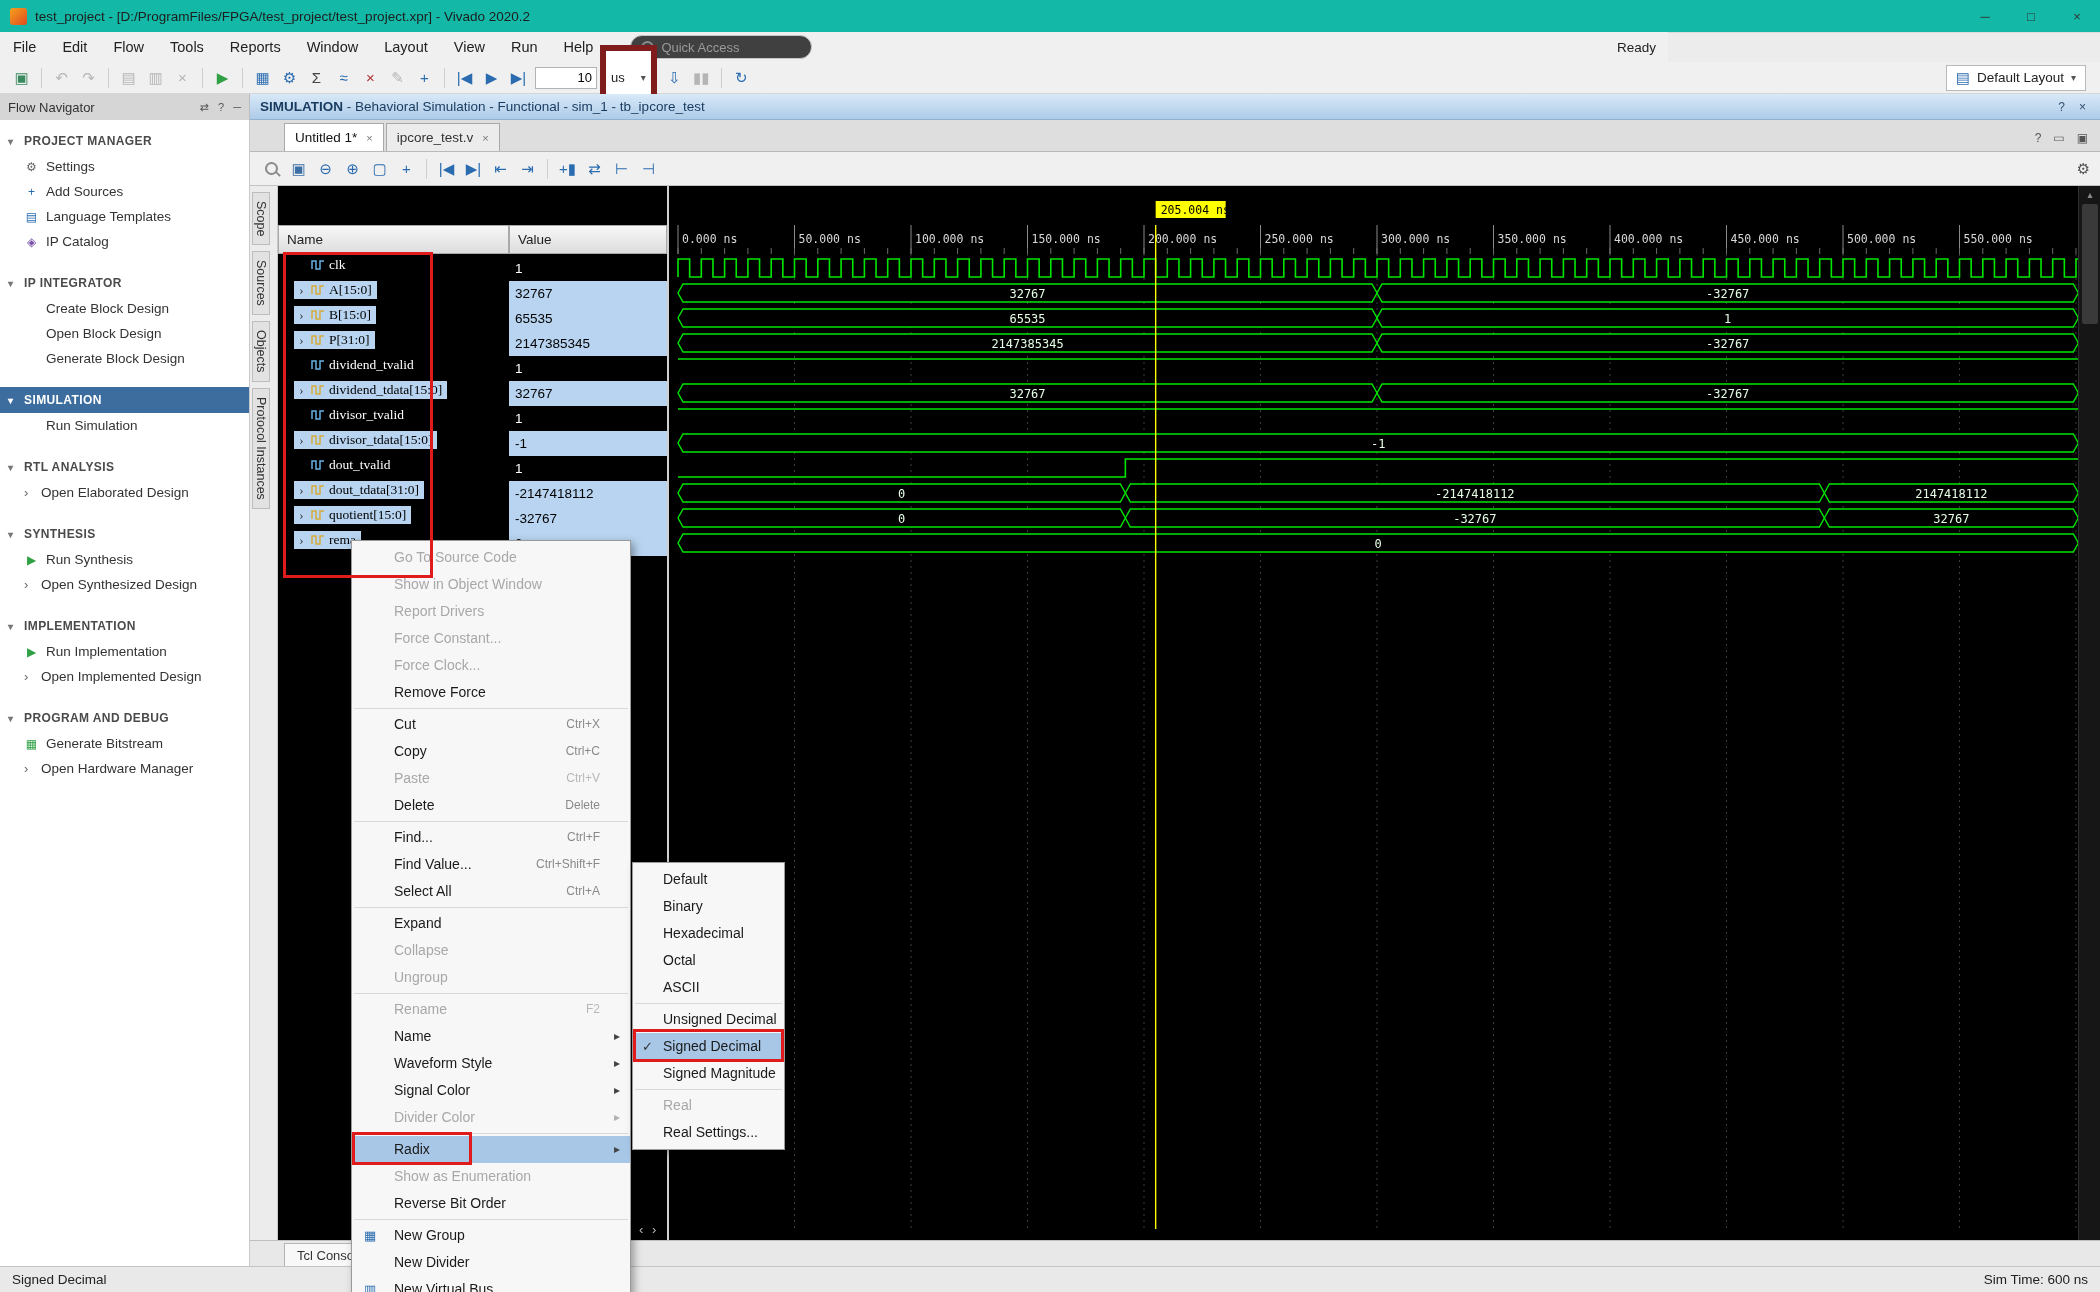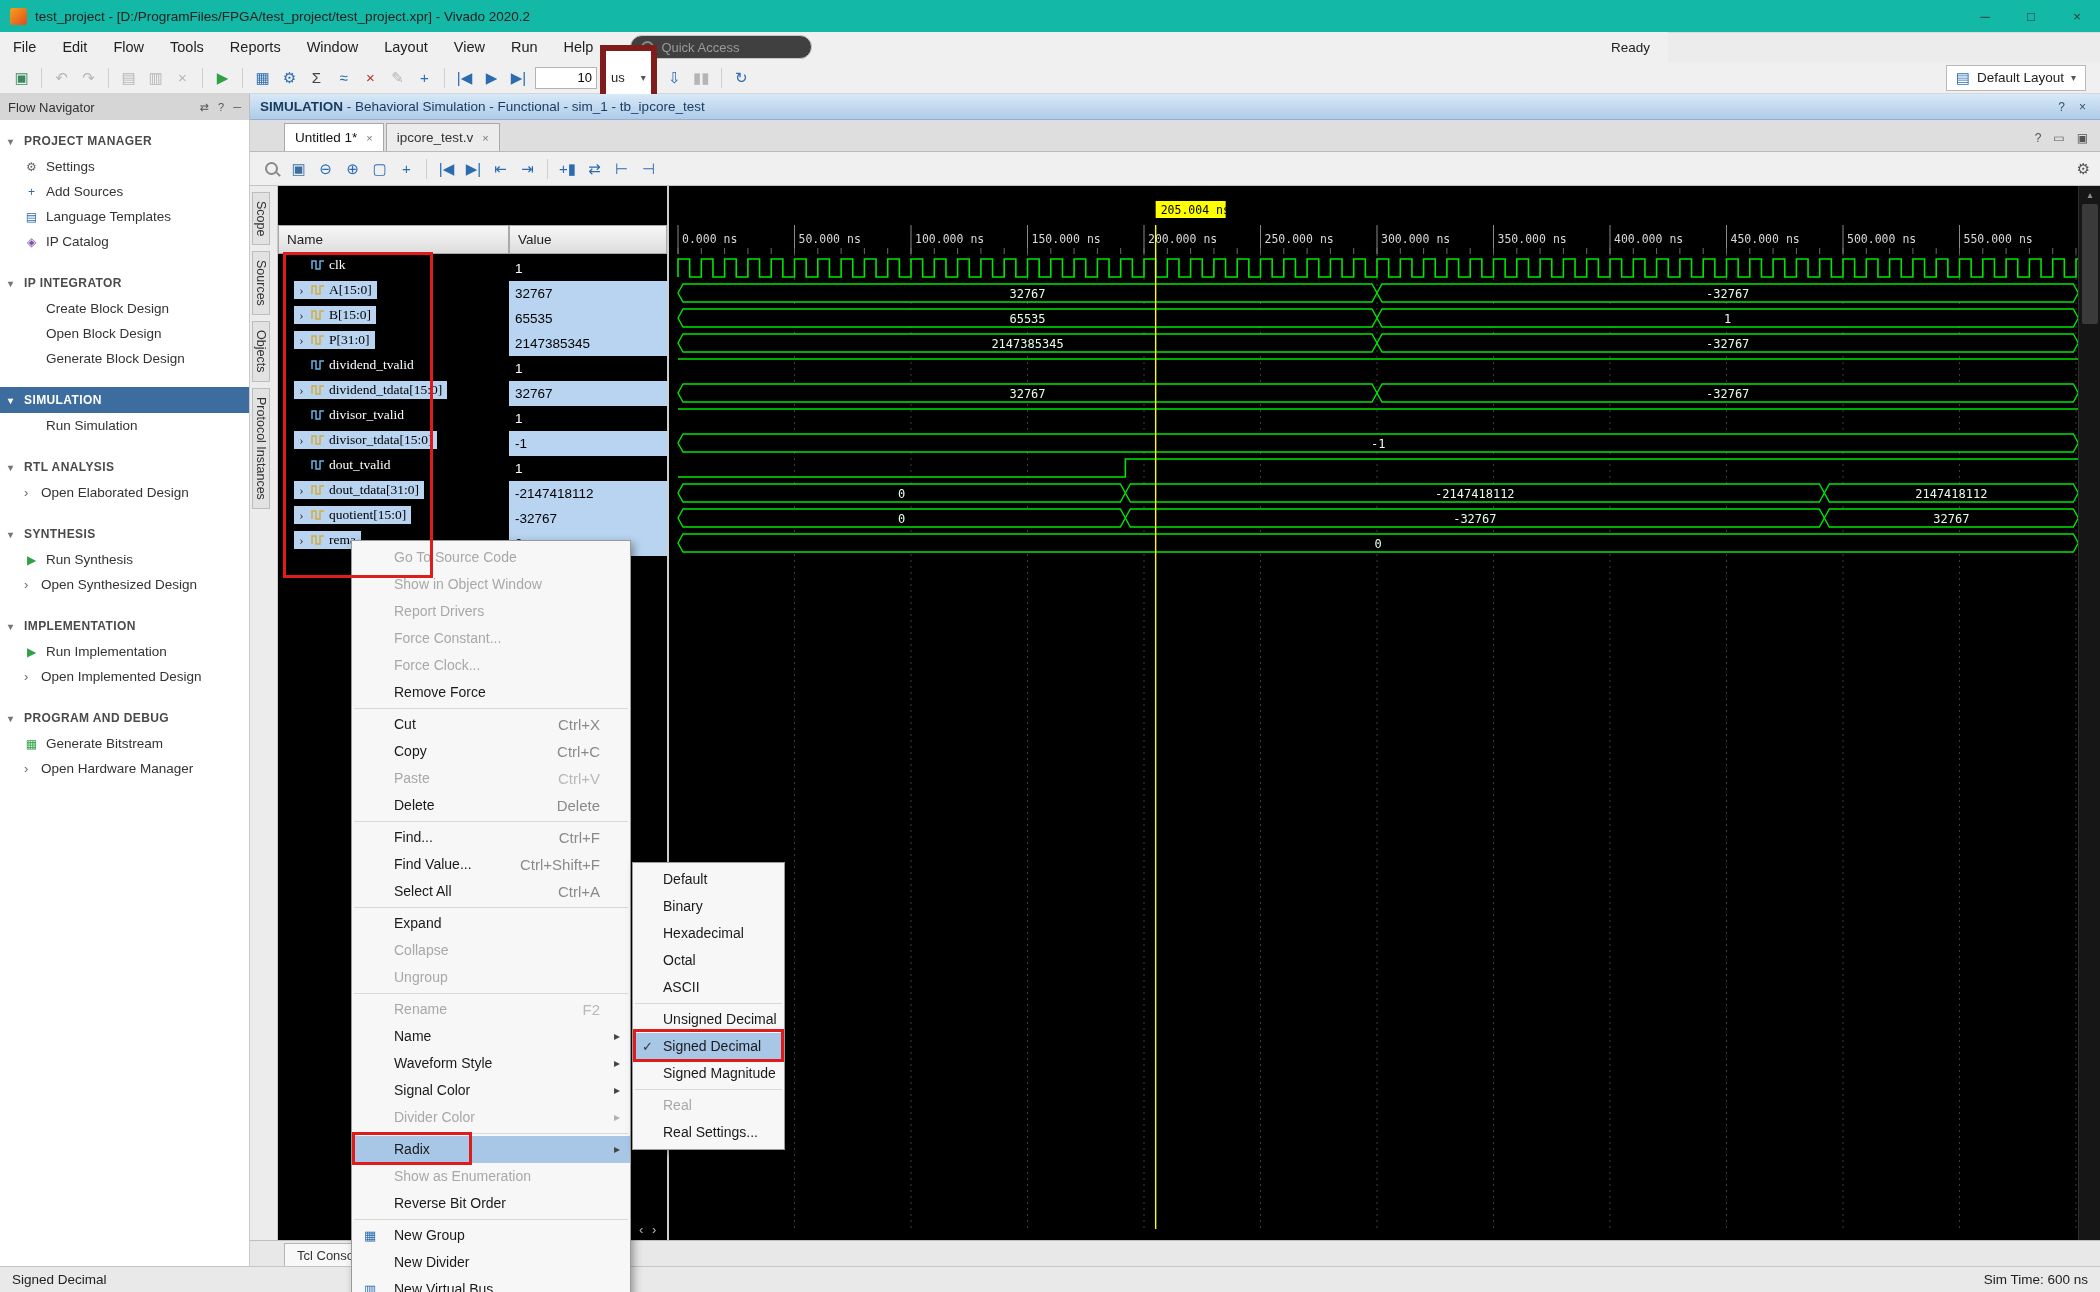--- a/index.html
+++ b/index.html
@@ -16,21 +16,21 @@
   .win-controls{margin-left:auto;display:flex;height:32px;}
   .win-btn{width:46px;height:32px;display:flex;align-items:center;justify-content:center;
            font-size:13px;color:#333;}
 
   
   .menubar{left:0;top:32px;width:1668px;height:30px;background:#f0f0f0;display:flex;align-items:center;border-bottom:1px solid #e2e2e2;}
   .menu-top-item{padding:0 13px;font-size:14.5px;color:#222;line-height:30px;}
   .quick-access{margin-left:24px;width:160px;height:22px;border:1px solid #c6c6c6;border-radius:12px;
                 background:#404040;display:flex;align-items:center;padding:0 10px;gap:7px;}
   .qa-text{color:#9a9a9a;font-size:13px;}
-  .ready{margin-left:auto;margin-right:18px;font-size:13.5px;color:#222;}
+  .ready{margin-left:auto;margin-right:12px;font-size:13.5px;color:#222;}
   .mag-icon{width:9px;height:9px;border:2px solid #8a8a8a;border-radius:50%;position:relative;display:inline-block;}
   .mag-icon::after{content:'';position:absolute;width:6px;height:2px;background:#8a8a8a;right:-5px;bottom:-2px;transform:rotate(45deg);}
 
   
   .toolbar{left:0;top:62px;width:2100px;height:32px;background:#f0f0f0;border-bottom:1px solid #d5d5d5;
            display:flex;align-items:center;padding-left:8px;box-sizing:border-box;}
   .tb-group{display:flex;align-items:center;}
   .tb-btn{width:27px;height:25px;display:flex;align-items:center;justify-content:center;border-radius:2px;}
   .tb-glyph{font-size:15px;color:#444;}
   .tb-btn.disabled .tb-glyph{color:#b5b5b5 !important;}
@@ -128,21 +128,21 @@
 
   
   .ctx-menu{z-index:100;left:351px;top:540px;width:280px;background:#f7f7f7;border:1px solid #9a9a9a;
             box-shadow:3px 3px 8px rgba(0,0,0,.35);padding:3px 0;box-sizing:border-box;}
   .submenu{z-index:101;left:632px;top:862px;width:153px;background:#f7f7f7;border:1px solid #9a9a9a;
            box-shadow:3px 3px 8px rgba(0,0,0,.35);padding:3px 0;box-sizing:border-box;}
   .menu-item{position:relative;height:27px;line-height:27px;padding-left:42px;font-size:14px;color:#1a1a1a;white-space:nowrap;}
   .submenu .menu-item{padding-left:30px;}
   .menu-item.disabled{color:#a8a8a8;}
   .menu-item.highlighted{background:#a8c7e7;}
-  .mi-short{position:absolute;right:30px;color:#8a8a8a;font-size:15px;}
+  .mi-short{position:absolute;right:30px;color:#8a8a8a;font-size:12px;}
   .menu-item.disabled .mi-short{color:#b8b8b8;}
   .mi-arrow{position:absolute;right:10px;font-size:12px;color:#444;}
   .menu-item.disabled .mi-arrow{color:#b0b0b0;}
   .mi-check{position:absolute;left:9px;color:#333;font-size:13px;}
   .mi-icon{position:absolute;left:12px;font-size:13px;}
   .menu-sep{height:1px;background:#d8d8d8;margin:2px 2px;}
 
   
   .red-box{z-index:300;border:3px solid #e01b1b;box-sizing:border-box;pointer-events:none;}
   #redbox-signals{left:283px;top:252px;width:150px;height:326px;}

